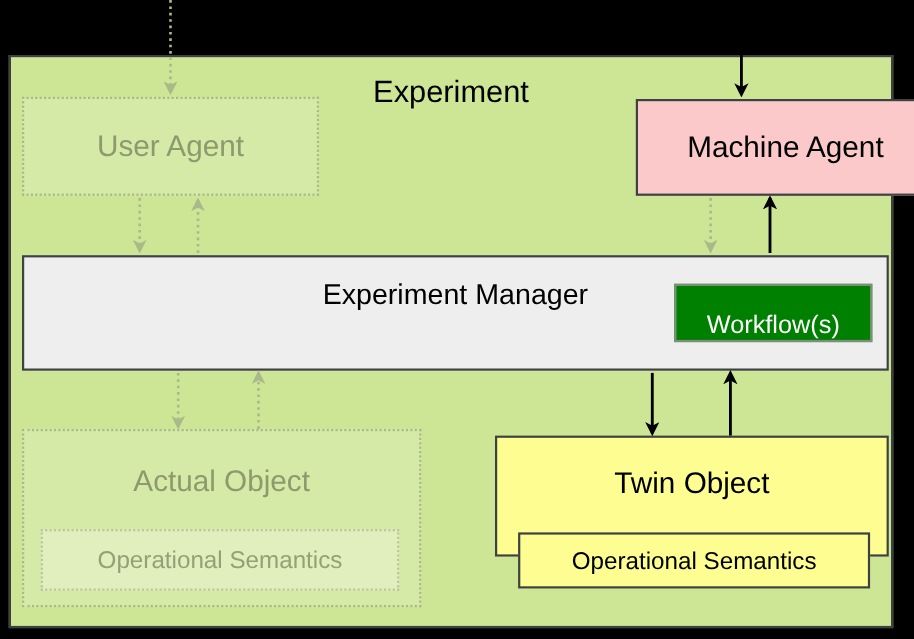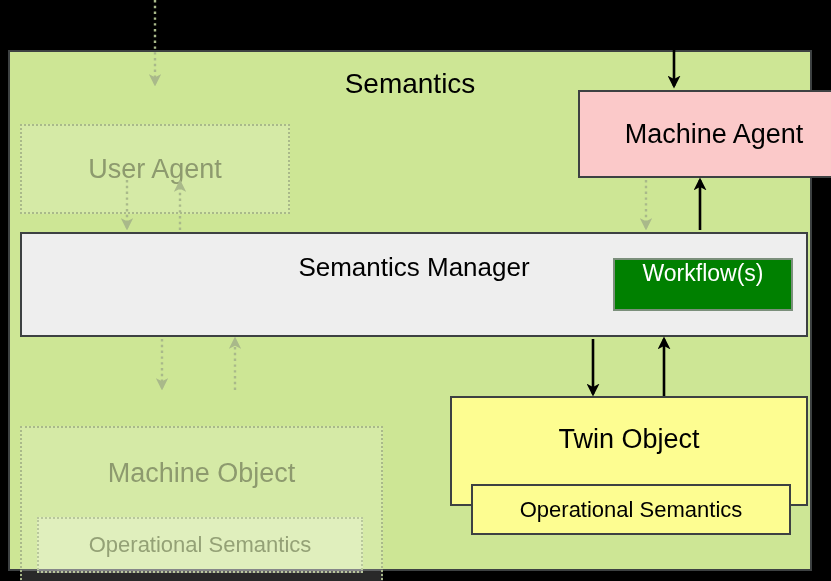--- a/index.html
+++ b/index.html
@@ -48,21 +48,20 @@
     align-items: center;
     justify-content: center;
     text-align: center;
   }
 
   
   .faded {
     border: 2px dotted #a9b98a;
     background: rgba(255,255,255,0.16);
     color: #8d9a6e;
-    margin-top: 36px;
   }
   .faded-inner {
     border: 2px dotted #b8c79c;
     background: rgba(255,255,255,0.26);
     color: #94a176;
   }
 
   #user-agent {
     left: 20px;
     top: 88px;
@@ -136,21 +135,21 @@
     position: absolute;
     left: 591px;
     top: 24px;
     width: 180px;
     height: 53px;
     background: #008000;
     border: 2px solid #7b8f7b;
     color: #ffffff;
     font-size: 23px;
     display: flex;
-    align-items: flex-start;
+    align-items: flex-end;
     justify-content: center;
     box-sizing: border-box;
   }
 
   
   #twin-object {
     left: 450px;
     top: 396px;
     width: 358px;
     height: 110px;
@@ -193,41 +192,41 @@
     pointer-events: none;
   }
 </style>
 </head>
 <body>
 
 <div id="stage">
 
   <div id="experiment-container"></div>
 
-  <div id="experiment-title">Semantics</div>
+  <div id="experiment-title">Experiment</div>
 
   <div class="node faded" id="user-agent">
     <span>User Agent</span>
   </div>
 
   <div class="node" id="machine-agent">
     <span>Machine Agent</span>
   </div>
 
   <div class="node" id="experiment-manager">
     <div id="experiment-manager-label">
-      <div>Semantics Manager</div>
+      <div>Experiment Manager</div>
     </div>
     <div id="workflow-box">
       <span>Workflow(s)</span>
     </div>
   </div>
 
   <div class="node faded" id="actual-object">
-    <div id="actual-object-label">Machine Object</div>
+    <div id="actual-object-label">Actual Object</div>
     <div class="faded-inner" id="actual-op-sem">
       <span>Operational Semantics</span>
     </div>
   </div>
 
   <div class="node" id="twin-object">
     <div id="twin-object-label">Twin Object</div>
     <div id="twin-op-sem">
       <span>Operational Semantics</span>
     </div>

